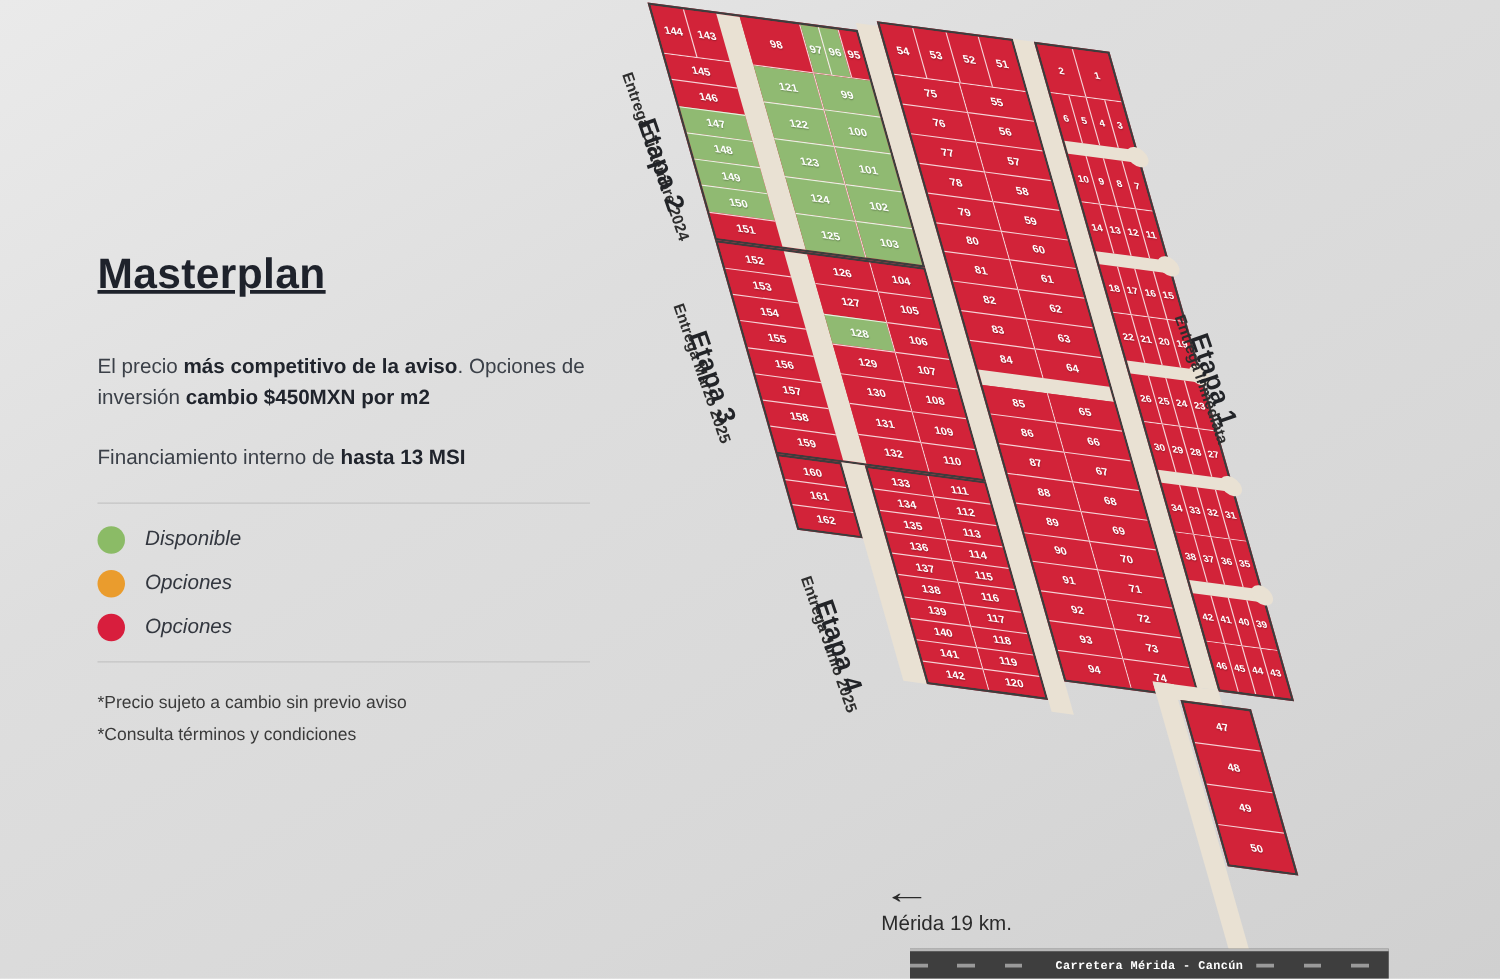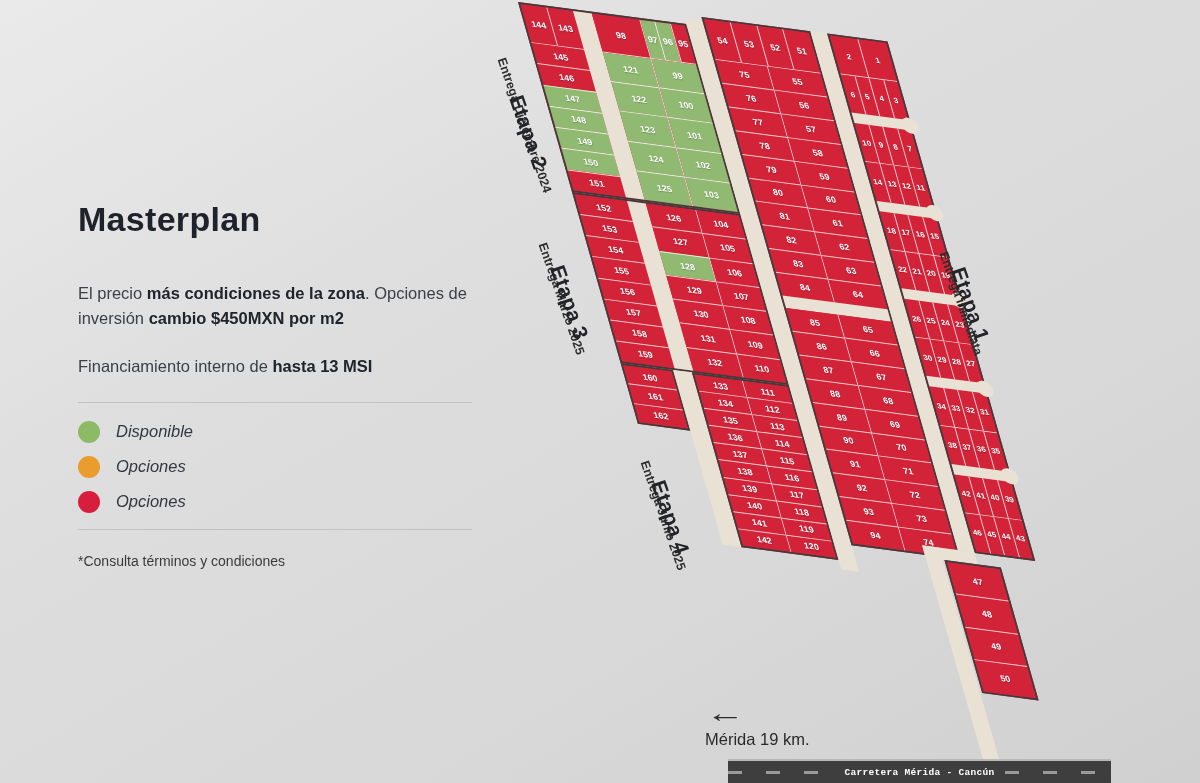--- a/index.html
+++ b/index.html
@@ -3,21 +3,21 @@
 <meta charset="utf-8">
 <style>
   html,body{margin:0;padding:0;}
   body{
     width:1200px;height:783px;position:relative;overflow:hidden;
     background:linear-gradient(150deg,#eaeaea 0%,#dedede 35%,#d8d8d8 70%,#d0d0d0 100%);
     font-family:"Liberation Sans",sans-serif;
   }
   
   .panel{position:absolute;left:78px;top:200px;width:400px;}
-  .panel h1{margin:0 0 42px 0;font-size:34px;font-weight:800;color:#1e222b;letter-spacing:.3px;}
+  .panel h1{margin:0 0 42px 0;font-size:34px;font-weight:800;color:#1e222b;letter-spacing:.3px;text-decoration:underline;}
   .panel p.lede{margin:0 0 26px 0;font-size:16.5px;line-height:1.5;color:#3b4048;}
   .panel p.fin{margin:0 0 26px 0;font-size:16.5px;color:#3b4048;}
   .panel strong{color:#20242c;font-weight:700;}
   .divider{border:none;border-top:1px solid #c3c3c3;margin:0 0 18px 0;width:394px;height:0;}
   .legend{margin:0 0 16px 0;}
   .legend-row{display:flex;align-items:center;margin-bottom:13px;}
   .dot{width:22px;height:22px;border-radius:50%;margin-right:16px;flex:none;}
   .legend-row span.lbl{font-size:16.5px;color:#33373f;font-style:italic;}
   .footnotes{font-size:14px;line-height:1.9;color:#3a3a3a;}
   
@@ -54,39 +54,40 @@
   
   .dist-arrow{position:absolute;left:706px;top:698px;font-size:26px;color:#2b2b2b;
     transform:scaleX(1.5);transform-origin:0 50%;}
   .dist-label{position:absolute;left:705px;top:730px;font-size:16.5px;font-weight:500;color:#2b2b2b;}
 </style>
 </head>
 <body>
 
 <div class="panel">
   <h1>Masterplan</h1>
-  <p class="lede"><span>El precio </span><strong>más condiciones de la zona</strong><span>. Opciones de inversión </span><strong>cambio $450MXN por m2</strong></p>
+  <p class="lede"><span>El precio </span><strong>más competitivo de la aviso</strong><span>. Opciones de inversión </span><strong>cambio $450MXN por m2</strong></p>
   <p class="fin"><span>Financiamiento interno de </span><strong>hasta 13 MSI</strong></p>
   <hr class="divider">
   <div class="legend">
     <div class="legend-row">
       <span class="dot" style="background: rgb(139, 187, 102);"></span>
       <span class="lbl">Disponible</span>
     </div>
     <div class="legend-row">
       <span class="dot" style="background: rgb(234, 156, 45);"></span>
       <span class="lbl">Opciones</span>
     </div>
     <div class="legend-row">
       <span class="dot" style="background: rgb(216, 30, 61);"></span>
       <span class="lbl">Opciones</span>
     </div>
   </div>
   <hr class="divider">
   <div class="footnotes">
+    <div>*Precio sujeto a cambio sin previo aviso</div>
     <div>*Consulta términos y condiciones</div>
   </div>
 </div>
 
 <div class="maprot">
 
   <div class="blk flexrow" style="left:0;top:0;width:170px;height:200px;">
     <div class="flexcol" style="width:53px;">
       <div data-dir="row" style="height:40px;">
           <div class="lot r">

